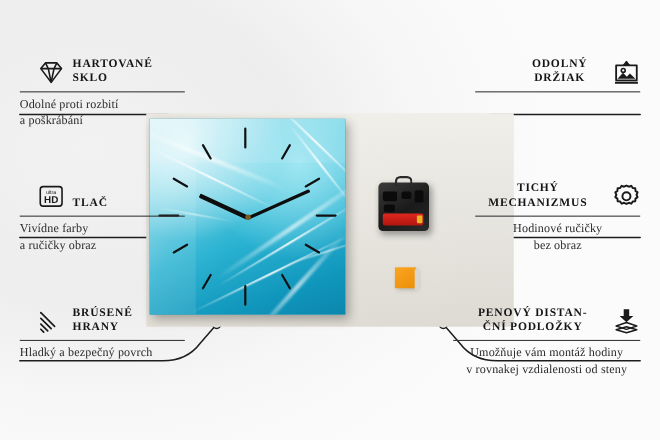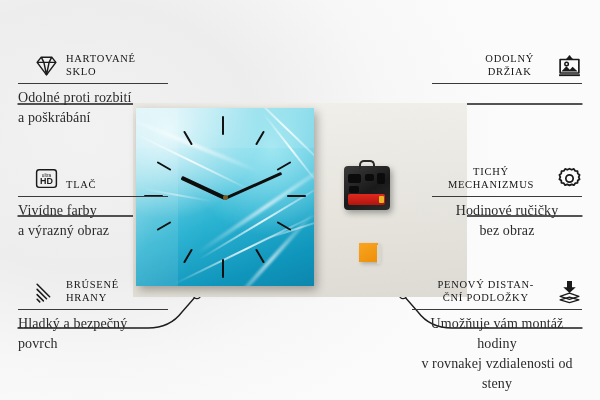--- a/index.html
+++ b/index.html
@@ -13,28 +13,28 @@
   }
   .stage { position:absolute; inset:0; }
 
   
   svg.net { position:absolute; inset:0; width:600px; height:400px; pointer-events:none; }
 
   
   .feat { position:absolute; width:150px; }
   .feat .head { display:flex; align-items:center; gap:7px; }
   .feat .ttl {
-    font-size:10.5px; letter-spacing:.72px; font-weight:normal;
+    font-size:10.5px; letter-spacing:.72px; font-weight:bold;
     color:#151515; line-height:1.28; text-transform:uppercase;
   }
   .feat .ico { flex:0 0 auto; width:25px; height:25px; color:#1a1a1a;margin-left:16px; }
   .feat .ico svg { width:100%; height:100%; display:block; }
   .feat .rule { height:1px; background:#3a3a3a; margin:4px 0 4px; width:100%; }
   .feat .sub {
-    font-size:14px; color:#2b2b2b; line-height:1.42; letter-spacing:.12px;font-family:Liberation Serif, serif;
+    font-size:11px; color:#2b2b2b; line-height:1.42; letter-spacing:.12px;font-family:Liberation Serif, serif;
   }
 
   .left  { text-align:left; }
   .left .head { flex-direction:row; }
   .right { text-align:center; }
   .right .head { flex-direction:row; justify-content:flex-end; }
 
   
   #f-glass  { left:18px;  top:52px; }
   #f-print  { left:18px;  top:165px; }
@@ -199,21 +199,21 @@
         </svg>
       </span>
       <span class="ttl">
         <br>
         <span>TLAČ</span>
       </span>
     </div>
     <div class="rule"></div>
     <div class="sub">
       <span>Vivídne farby</span><br>
-      <span>a výrazný obraz</span>
+      <span>a ručičky obraz</span>
     </div>
   </div>
 
   <div class="feat left" id="f-edges">
     <div class="head">
       <span class="ico">
         <svg viewBox="0 0 24 24" fill="none" stroke="currentColor" stroke-width="1.5" stroke-linecap="round">
           <path d="M3 5 L15 17"></path>
             <path d="M3 10 L12 19"></path>
             <path d="M3 15 L9 21"></path>

